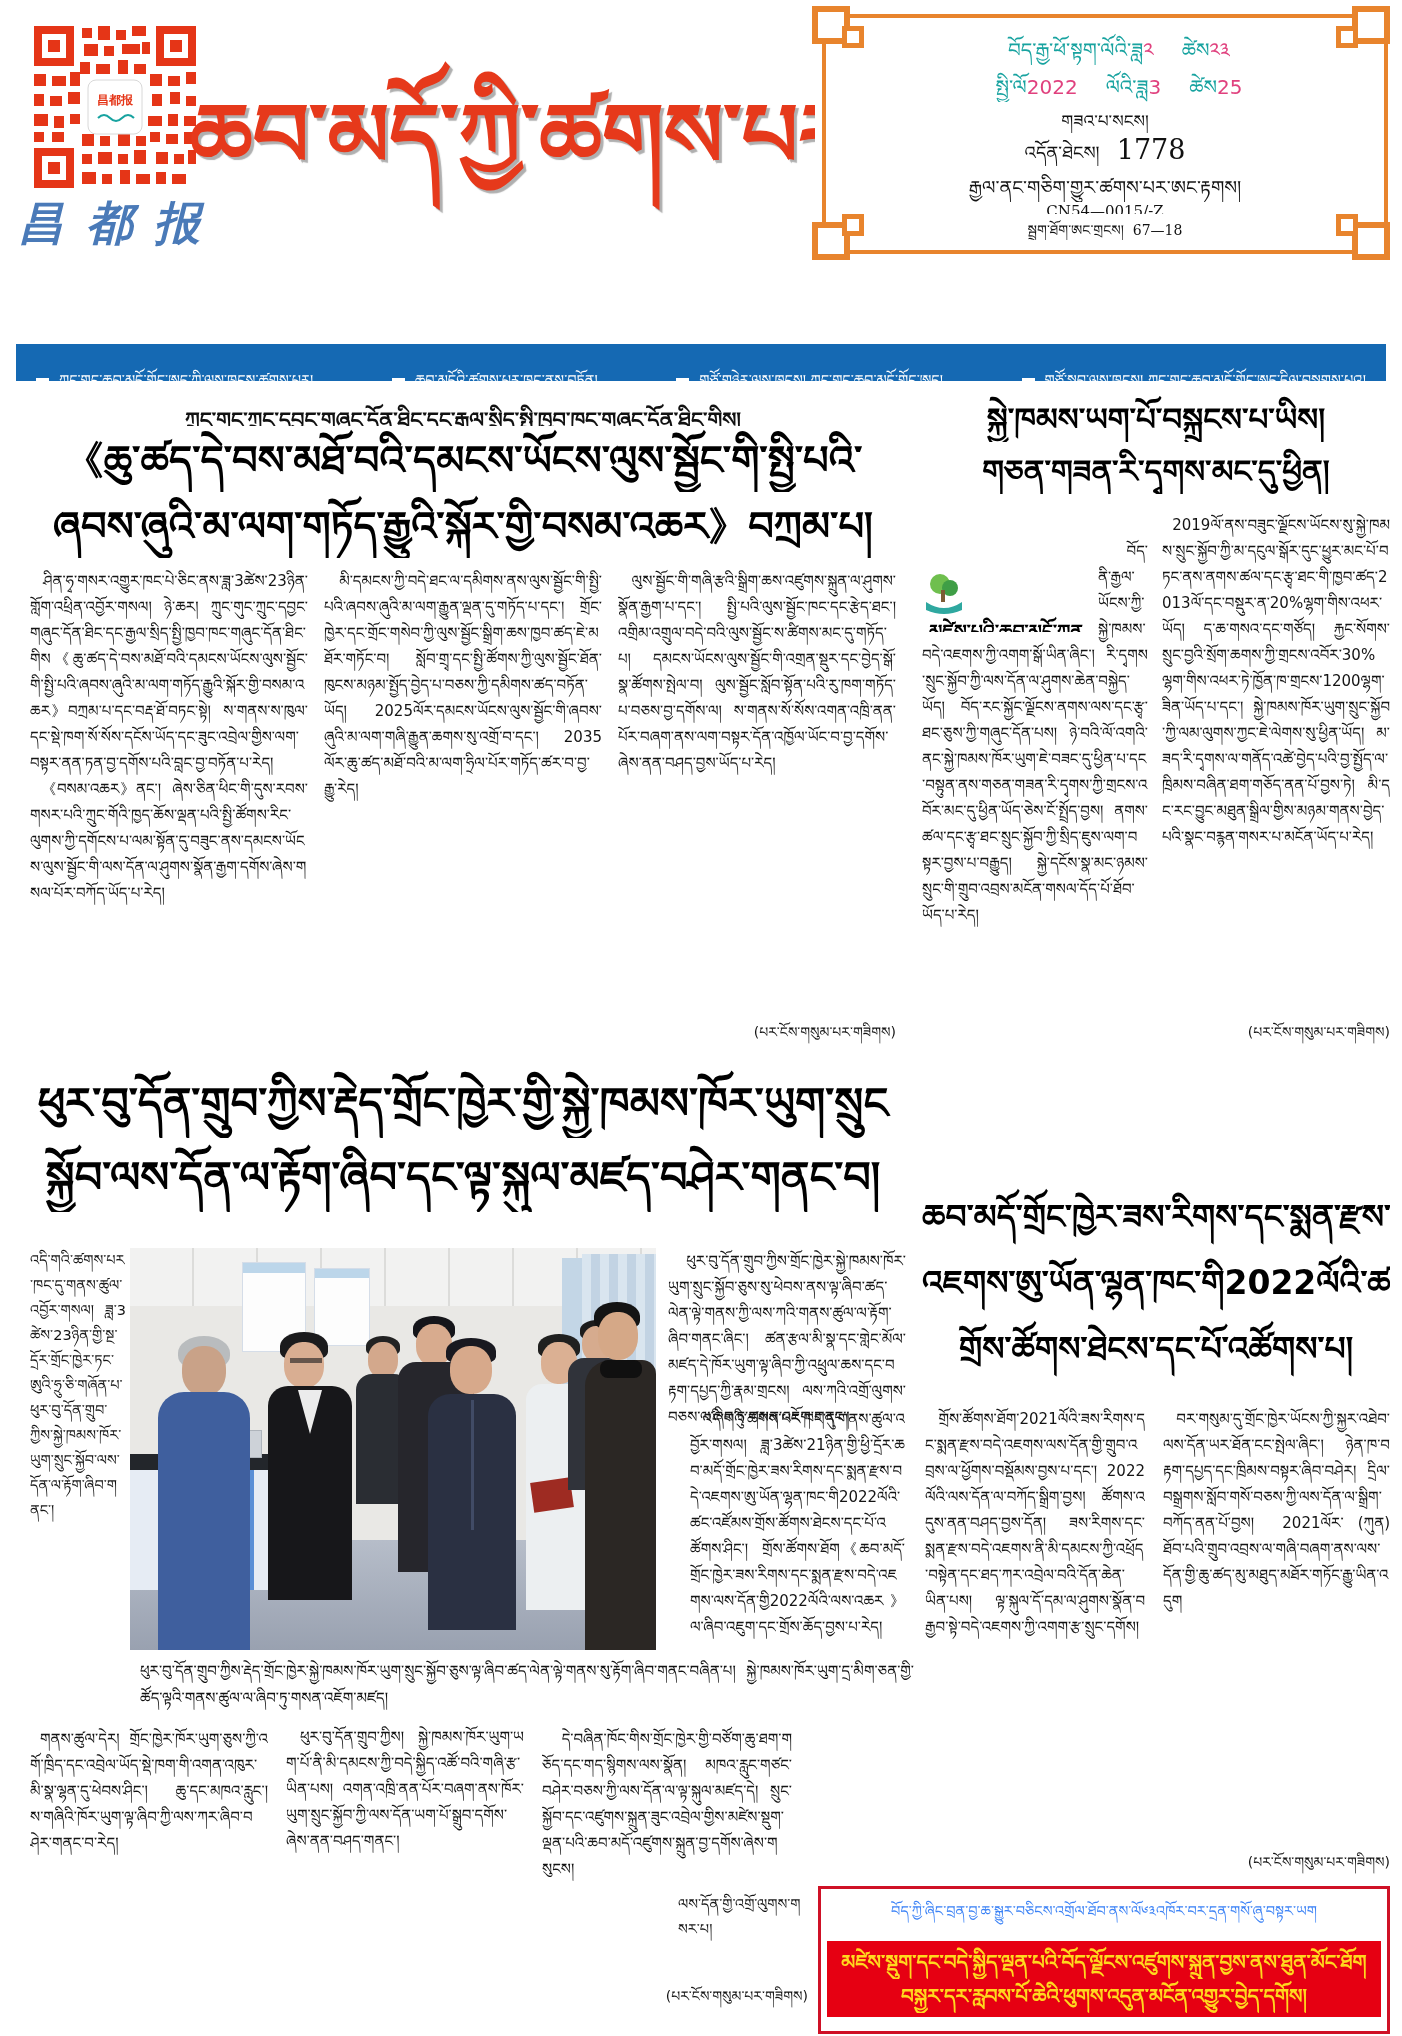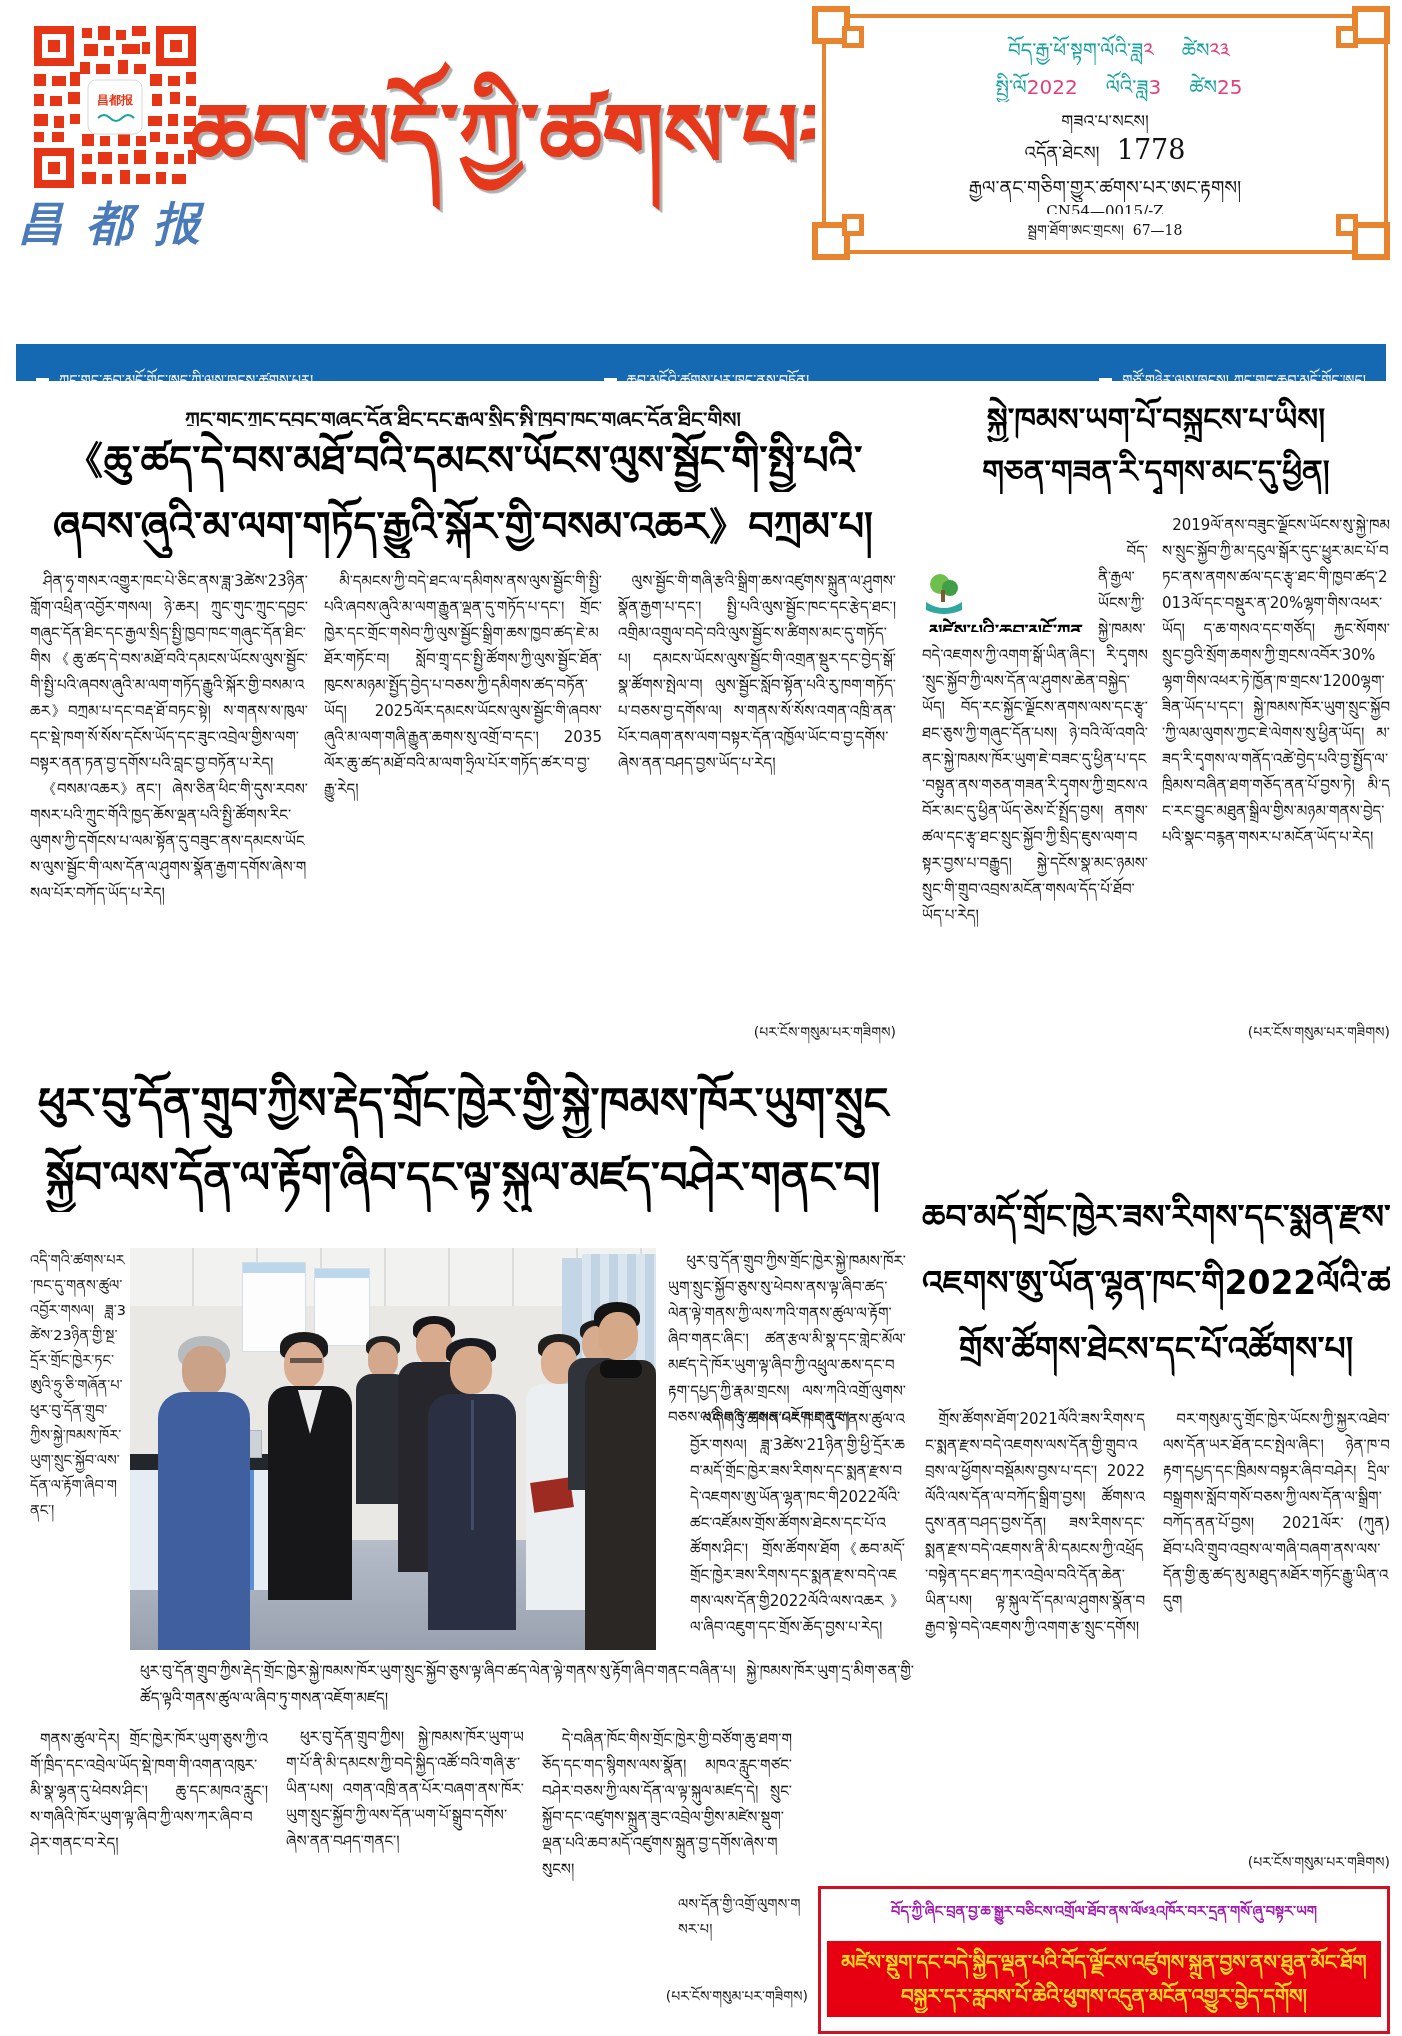--- a/index.html
+++ b/index.html
@@ -22,21 +22,21 @@
   .teal{color:#18a3a0;margin-left:28px;}
   .pink{color:#e0417e;}
   .ibl{white-space:nowrap;overflow:hidden;text-align:center;}
   .masthead{color:#e6391b;font-weight:bold;text-align:center;white-space:nowrap;overflow:hidden;
             text-shadow:3px 3px 1px rgba(110,110,110,.55);}
   .cnname{color:#4a7ab8;font-weight:bold;font-style:italic;white-space:nowrap;overflow:hidden;}
   .caption{font-size:15px;line-height:27px;text-align:justify;overflow:hidden;word-break:break-all;}
   .inset{float:left;width:168px;height:92px;margin:2px 8px 4px 0;text-align:center;overflow:hidden;}
   .inset .t1{color:#000000;font-size:19px;font-weight:bold;white-space:nowrap;}
   .banner{border:3px solid #cf1126;background:#fff;box-sizing:border-box;padding:4px 6px;}
-  .banner .bline{font-size:14.5px;font-weight:bold;text-align:center;color:#a21caf;
+  .banner .bline{font-size:14.5px;font-weight:normal;text-align:center;color:#3b82f6;
                  white-space:nowrap;overflow:hidden;margin:2px 0 5px 0;}
   .banner .redfill{background:#e60012;padding:4px 6px;}
   .banner .yline{color:#ffd81e;font-size:20px;font-weight:bold;text-align:center;
                  white-space:nowrap;overflow:hidden;line-height:34px;}
   .photo{background:#dcdcde;overflow:hidden;}
   .ph{position:absolute;}
 </style>
 </head>
 <body>
 
@@ -154,20 +154,24 @@
       <span>ཀྲུང་གུང་ཆབ་མདོ་གྲོང་ཨུད་ཀྱི་ལས་ཁུངས་ཚགས་པར།</span>
     </div>
   <div class="navitem">
       <span class="navsq"></span>
       <span>ཆབ་མདོའི་ཚགས་པར་ཁང་ནས་བཏོན།</span>
     </div>
   <div class="navitem">
       <span class="navsq"></span>
       <span>གཙོ་གཉེར་ལས་ཁུངས།  ཀྲུང་གུང་ཆབ་མདོ་གྲོང་ཨུད།</span>
     </div>
+  <div class="navitem">
+      <span class="navsq"></span>
+      <span>གཙོ་སྒྲུབ་ལས་ཁུངས།  ཀྲུང་གུང་ཆབ་མདོ་གྲོང་ཨུད་དྲིལ་བསྒྲགས་པུའུ།</span>
+    </div>
 </div>
 
 <div class="abs kicker" style="left:30px;top:396px;width:866px;height:30px;font-size:21px;">ཀྲུང་གུང་ཀྲུང་དབྱང་གཞུང་དོན་ཐིང་དང་རྒྱལ་སྲིད་སྤྱི་ཁྱབ་ཁང་གཞུང་དོན་ཐིང་གིས།</div>
 <div class="abs hd" style="left:30px;top:428px;width:866px;height:64px;font-size:40px;line-height:64px;">《ཆུ་ཚད་དེ་བས་མཐོ་བའི་དམངས་ཡོངས་ལུས་སྦྱོང་གི་སྤྱི་པའི་</div>
 <div class="abs hd" style="left:30px;top:494px;width:866px;height:64px;font-size:40px;line-height:64px;">ཞབས་ཞུའི་མ་ལག་གཏོད་རྒྱུའི་སྐོར་གྱི་བསམ་འཆར》བཀྲམ་པ།</div>
 <div class="abs col" style="left:30px;top:568px;width:278px;height:472px;">  ཤིན་ཧྭ་གསར་འགྱུར་ཁང་པེ་ཅིང་ནས་ཟླ་3ཚེས་23ཉིན་གློག་འཕྲིན་འབྱོར་གསལ།  ཉེ་ཆར།  ཀྲུང་གུང་ཀྲུང་དབྱང་གཞུང་དོན་ཐིང་དང་རྒྱལ་སྲིད་སྤྱི་ཁྱབ་ཁང་གཞུང་དོན་ཐིང་གིས《ཆུ་ཚད་དེ་བས་མཐོ་བའི་དམངས་ཡོངས་ལུས་སྦྱོང་གི་སྤྱི་པའི་ཞབས་ཞུའི་མ་ལག་གཏོད་རྒྱུའི་སྐོར་གྱི་བསམ་འཆར》བཀྲམ་པ་དང་བརྡ་ཐོ་བཏང་སྟེ།  ས་གནས་ས་ཁུལ་དང་སྡེ་ཁག་སོ་སོས་དངོས་ཡོད་དང་ཟུང་འབྲེལ་གྱིས་ལག་བསྟར་ནན་ཏན་བྱ་དགོས་པའི་བླང་བྱ་བཏོན་པ་རེད།
   《བསམ་འཆར》ནང་།  ཞེས་ཅིན་ཕིང་གི་དུས་རབས་གསར་པའི་ཀྲུང་གོའི་ཁྱད་ཆོས་ལྡན་པའི་སྤྱི་ཚོགས་རིང་ལུགས་ཀྱི་དགོངས་པ་ལམ་སྟོན་དུ་བཟུང་ནས་དམངས་ཡོངས་ལུས་སྦྱོང་གི་ལས་དོན་ལ་ཤུགས་སྣོན་རྒྱག་དགོས་ཞེས་གསལ་པོར་བཀོད་ཡོད་པ་རེད།</div>
 <div class="abs col" style="left:324px;top:568px;width:278px;height:472px;">  མི་དམངས་ཀྱི་བདེ་ཐང་ལ་དམིགས་ནས་ལུས་སྦྱོང་གི་སྤྱི་པའི་ཞབས་ཞུའི་མ་ལག་རྒྱུན་ལྡན་དུ་གཏོད་པ་དང་།  གྲོང་ཁྱེར་དང་གྲོང་གསེབ་ཀྱི་ལུས་སྦྱོང་སྒྲིག་ཆས་ཁྱབ་ཚད་ཇེ་མཐོར་གཏོང་བ།  སློབ་གྲྭ་དང་སྤྱི་ཚོགས་ཀྱི་ལུས་སྦྱོང་ཐོན་ཁུངས་མཉམ་སྤྱོད་བྱེད་པ་བཅས་ཀྱི་དམིགས་ཚད་བཏོན་ཡོད།  2025ལོར་དམངས་ཡོངས་ལུས་སྦྱོང་གི་ཞབས་ཞུའི་མ་ལག་གཞི་རྒྱུན་ཆགས་སུ་འགྲོ་བ་དང་།  2035ལོར་ཆུ་ཚད་མཐོ་བའི་མ་ལག་ཧྲིལ་པོར་གཏོད་ཚར་བ་བྱ་རྒྱུ་རེད།</div>
 <div class="abs col" style="left:618px;top:568px;width:278px;height:444px;">  ལུས་སྦྱོང་གི་གཞི་རྩའི་སྒྲིག་ཆས་འཛུགས་སྐྲུན་ལ་ཤུགས་སྣོན་རྒྱག་པ་དང་།  སྤྱི་པའི་ལུས་སྦྱོང་ཁང་དང་རྩེད་ཐང་།  འགྲིམ་འགྲུལ་བདེ་བའི་ལུས་སྦྱོང་ས་ཚིགས་མང་དུ་གཏོད་པ།  དམངས་ཡོངས་ལུས་སྦྱོང་གི་འགྲན་སྡུར་དང་བྱེད་སྒོ་སྣ་ཚོགས་སྤེལ་བ།  ལུས་སྦྱོང་སློབ་སྟོན་པའི་རུ་ཁག་གཏོད་པ་བཅས་བྱ་དགོས་ལ།  ས་གནས་སོ་སོས་འགན་འཁྲི་ནན་པོར་བཞག་ནས་ལག་བསྟར་དོན་འཁྱོལ་ཡོང་བ་བྱ་དགོས་ཞེས་ནན་བཤད་བྱས་ཡོད་པ་རེད།</div>
 <div class="abs see" style="left:618px;top:1016px;width:278px;">(པར་ངོས་གསུམ་པར་གཟིགས)</div>

